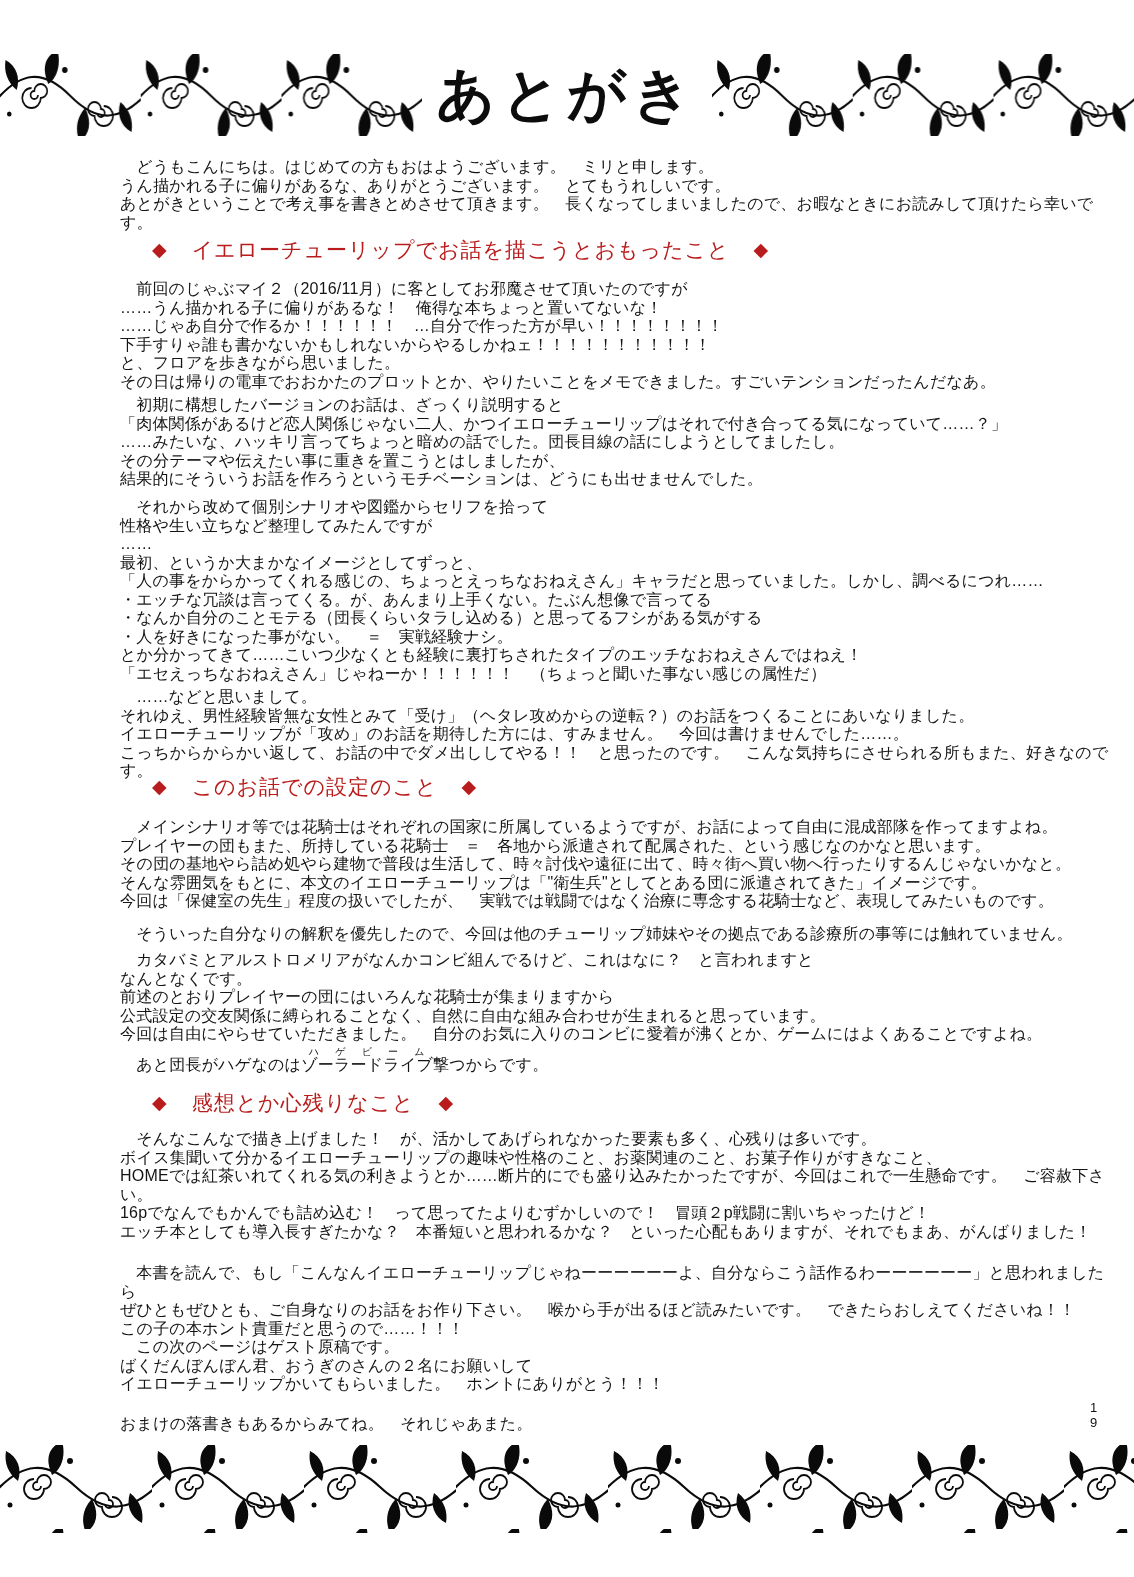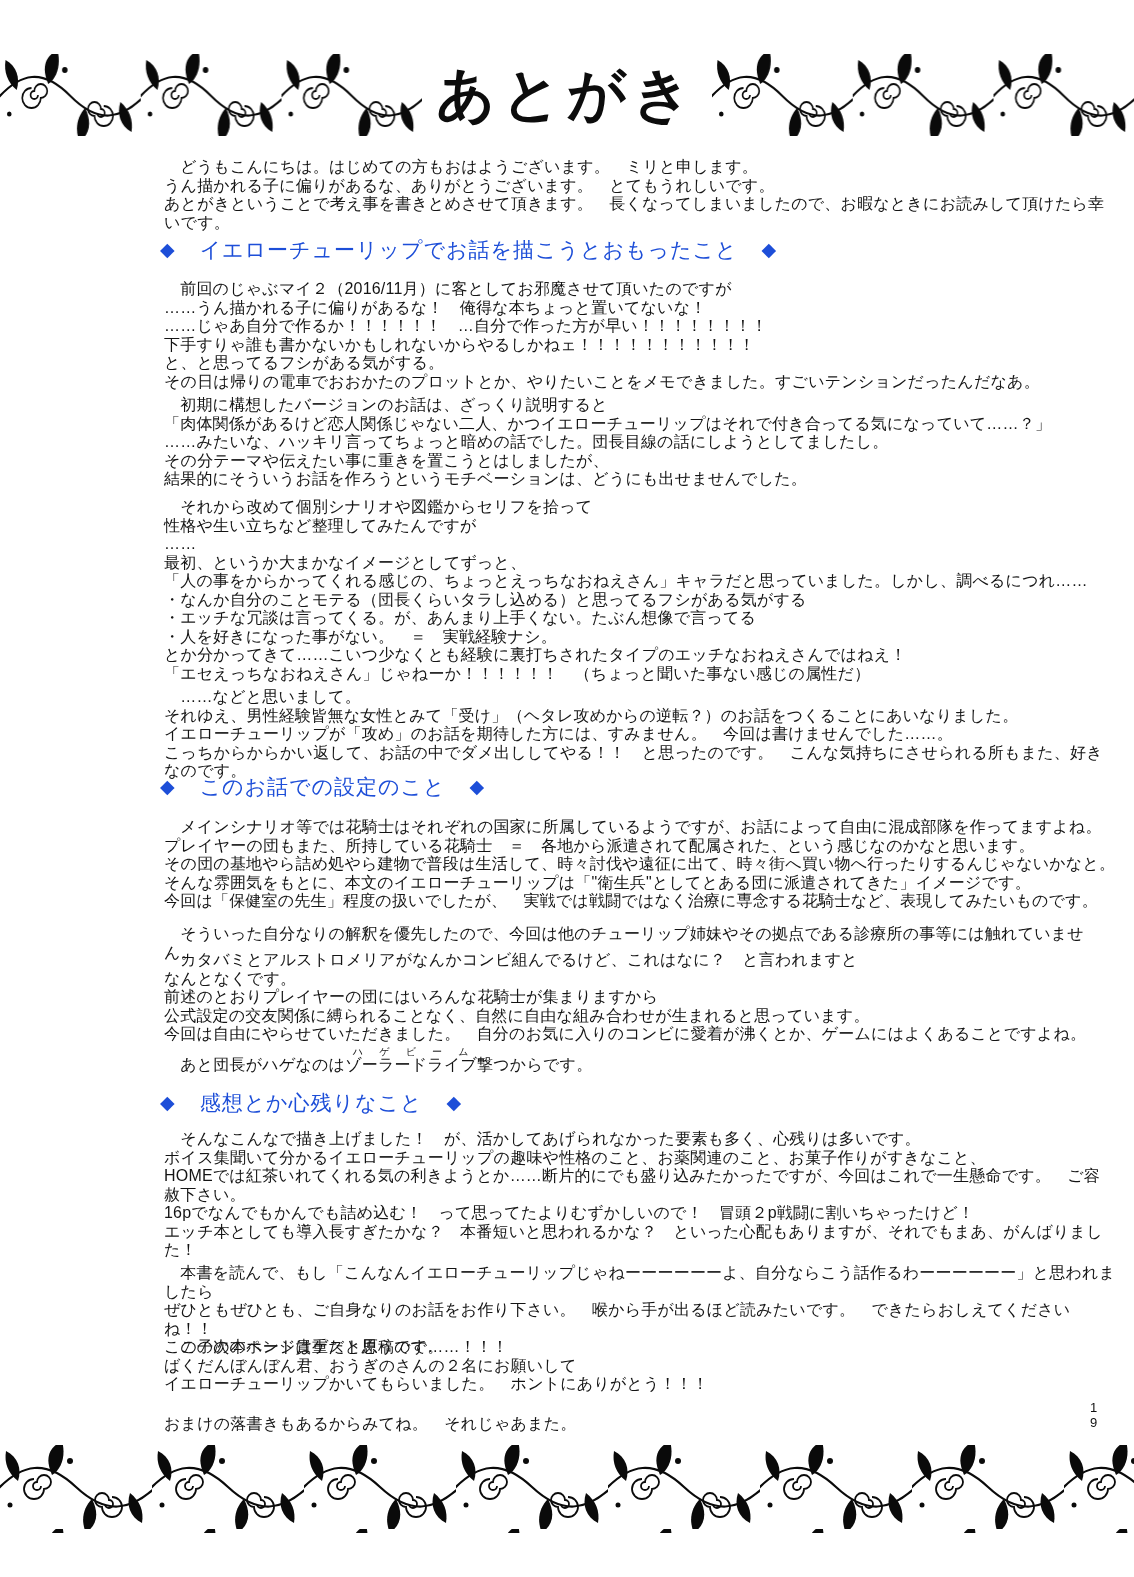--- a/index.html
+++ b/index.html
@@ -19,24 +19,24 @@
     font-size:58px;font-weight:bold;letter-spacing:6px;
     padding:0 14px;color:#0c0c0c;white-space:nowrap;
     font-family:"DejaVu Sans","Liberation Sans",sans-serif;
   }
   .bottom-vine{position:absolute;top:1445px;left:0;width:1134px;height:88px;}
   
   .block{
     position:absolute;left:120px;right:18px;
     font-size:16px;line-height:18.5px;
   }
-  .t-line{white-space:pre-wrap;letter-spacing:0.2px;margin-left:44px;}
+  .t-line{white-space:pre-wrap;letter-spacing:0.2px;}
   .heading{
-    position:absolute;left:160px;
-    font-size:21px;letter-spacing:1px;white-space:nowrap;color:#1d4ed8;
+    position:absolute;left:152px;
+    font-size:21px;letter-spacing:1px;white-space:nowrap;color:#b91c1c;
   }
   .h-diamond{font-size:19px;vertical-align:1px;}
   .h-text{margin:0 24px;}
   ruby rt{font-size:10px;letter-spacing:1px;color:#141414;}
   .page-number{
     position:absolute;left:1090px;top:1400px;
     font-size:13px;line-height:15px;text-align:center;color:#111;
   }
 </style>
 </head>
@@ -72,38 +72,38 @@
   </div>
 
 <div class="heading" style="top:236px">
   <span class="h-diamond">◆</span><span class="h-text">イエローチューリップでお話を描こうとおもったこと</span><span class="h-diamond">◆</span>
 </div>
 <div class="block" style="top:280px">
     <div class="t-line">　前回のじゃぶマイ２（2016/11月）に客としてお邪魔させて頂いたのですが</div>
     <div class="t-line">……うん描かれる子に偏りがあるな！　俺得な本ちょっと置いてないな！</div>
     <div class="t-line">……じゃあ自分で作るか！！！！！！　…自分で作った方が早い！！！！！！！！</div>
     <div class="t-line">下手すりゃ誰も書かないかもしれないからやるしかねェ！！！！！！！！！！！</div>
-    <div class="t-line">と、と思ってるフシがある気がする。</div>
+    <div class="t-line">と、フロアを歩きながら思いました。</div>
     <div class="t-line">その日は帰りの電車でおおかたのプロットとか、やりたいことをメモできました。すごいテンションだったんだなあ。</div>
   </div>
 <div class="block" style="top:396px">
     <div class="t-line">　初期に構想したバージョンのお話は、ざっくり説明すると</div>
     <div class="t-line">「肉体関係があるけど恋人関係じゃない二人、かつイエローチューリップはそれで付き合ってる気になっていて……？」</div>
     <div class="t-line">……みたいな、ハッキリ言ってちょっと暗めの話でした。団長目線の話にしようとしてましたし。</div>
     <div class="t-line">その分テーマや伝えたい事に重きを置こうとはしましたが、</div>
     <div class="t-line">結果的にそういうお話を作ろうというモチベーションは、どうにも出せませんでした。</div>
   </div>
 <div class="block" style="top:498px">
     <div class="t-line">　それから改めて個別シナリオや図鑑からセリフを拾って</div>
     <div class="t-line">性格や生い立ちなど整理してみたんですが</div>
     <div class="t-line">……</div>
     <div class="t-line">最初、というか大まかなイメージとしてずっと、</div>
     <div class="t-line">「人の事をからかってくれる感じの、ちょっとえっちなおねえさん」キャラだと思っていました。しかし、調べるにつれ……</div>
+    <div class="t-line">・エッチな冗談は言ってくる。が、あんまり上手くない。たぶん想像で言ってる</div>
     <div class="t-line">・なんか自分のことモテる（団長くらいタラし込める）と思ってるフシがある気がする</div>
-    <div class="t-line">・エッチな冗談は言ってくる。が、あんまり上手くない。たぶん想像で言ってる</div>
     <div class="t-line">・人を好きになった事がない。　＝　実戦経験ナシ。</div>
     <div class="t-line">とか分かってきて……こいつ少なくとも経験に裏打ちされたタイプのエッチなおねえさんではねえ！</div>
     <div class="t-line">「エセえっちなおねえさん」じゃねーか！！！！！！　（ちょっと聞いた事ない感じの属性だ）</div>
   </div>
 <div class="block" style="top:688px">
     <div class="t-line">　……などと思いまして。</div>
     <div class="t-line">それゆえ、男性経験皆無な女性とみて「受け」（ヘタレ攻めからの逆転？）のお話をつくることにあいなりました。</div>
     <div class="t-line">イエローチューリップが「攻め」のお話を期待した方には、すみません。　今回は書けませんでした……。</div>
     <div class="t-line">こっちからからかい返して、お話の中でダメ出ししてやる！！　と思ったのです。　こんな気持ちにさせられる所もまた、好きなのです。</div>
   </div>

